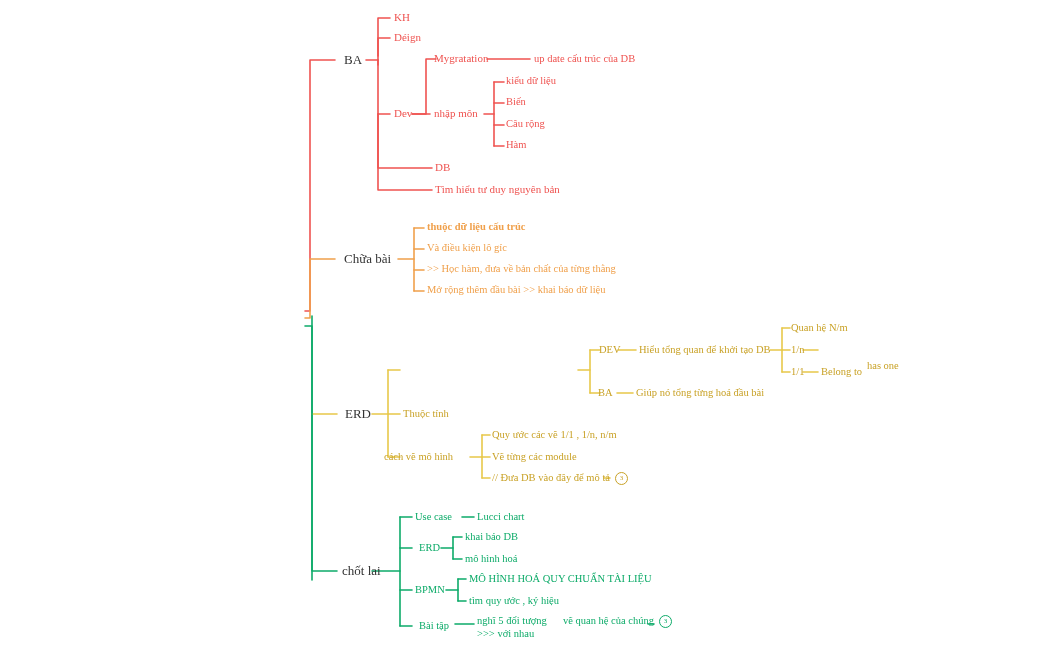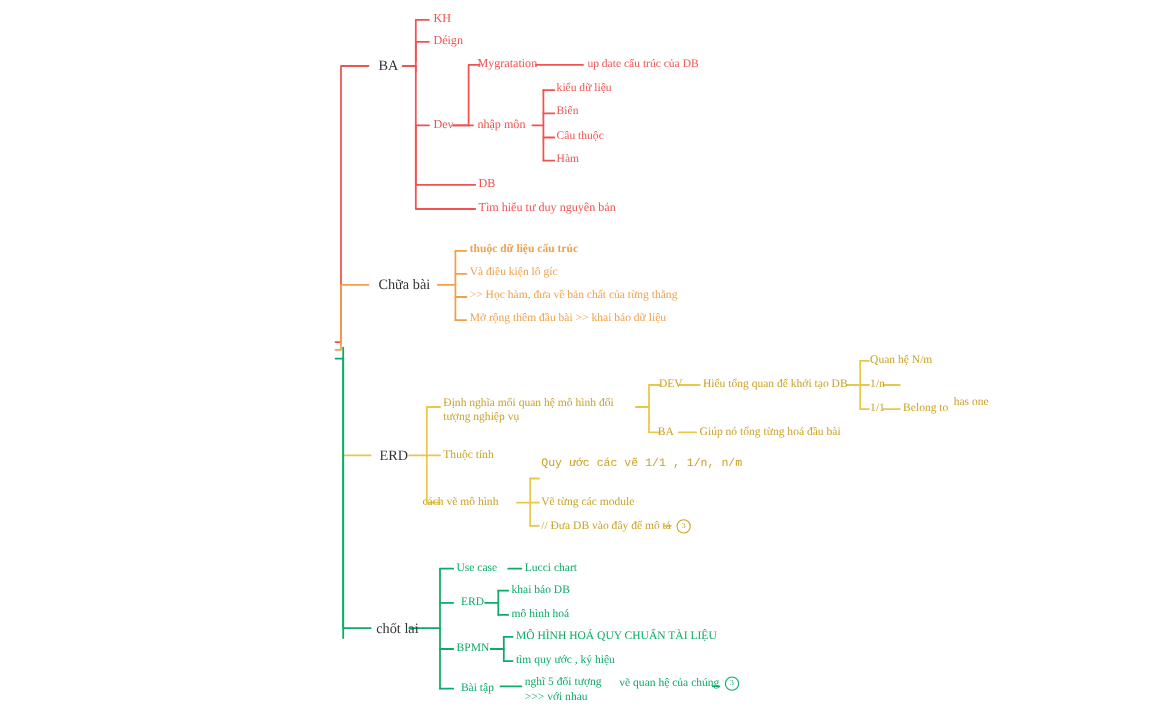--- a/index.html
+++ b/index.html
@@ -188,54 +188,53 @@
   <div class="node lvl2 c-red" style="left:394px; top:31px;">Déign</div>
 
   <div class="node lvl2 c-red" style="left:434px; top:52px;">Mygratation</div>
   <div class="node lvl3 c-red" style="left:534px; top:53px;">up date cấu trúc của DB</div>
 
   <div class="node lvl2 c-red" style="left:394px; top:107px;">Dev</div>
   <div class="node lvl2 c-red" style="left:434px; top:107px;">nhập môn</div>
 
   <div class="node lvl3 c-red" style="left:506px; top:75px;">kiểu dữ liệu</div>
   <div class="node lvl3 c-red" style="left:506px; top:96px;">Biến</div>
-  <div class="node lvl3 c-red" style="left:506px; top:118px;">Câu thuộc</div>
+  <div class="node lvl3 c-red" style="left:506px; top:118px;">Câu rộng</div>
   <div class="node lvl3 c-red" style="left:506px; top:139px;">Hàm</div>
 
   <div class="node lvl2 c-red" style="left:435px; top:161px;">DB</div>
   <div class="node lvl2 c-red" style="left:435px; top:183px;">Tìm hiểu tư duy nguyên bản</div>
 
   <div class="node lvl1 c-dark" style="left:344px; top:251px;">Chữa bài</div>
 
   <div class="node lvl3 c-orange" style="left:427px; top:221px;font-weight:bold;">thuộc dữ liệu cấu trúc</div>
   <div class="node lvl3 c-orange" style="left:427px; top:242px;">Và điều kiện lô gíc</div>
   <div class="node lvl3 c-orange" style="left:427px; top:263px;">&gt;&gt; Học hàm, đưa về bản chất của từng thằng</div>
   <div class="node lvl3 c-orange" style="left:427px; top:284px;">Mở rộng thêm đầu bài &gt;&gt; khai báo dữ liệu</div>
 
   <div class="node lvl1 c-dark" style="left:345px; top:406px;">ERD</div>
 
-  <div class="node lvl3 c-yellow wrap" style="left:403px; top:361px; width:178px;">Định nghĩa mối quan hệ mô hình đối tượng nghiệp vụ</div>
 
   <div class="node lvl3 c-yellow" style="left:599px; top:344px;">DEV</div>
   <div class="node lvl3 c-yellow" style="left:639px; top:344px;">Hiểu tổng quan để khởi tạo DB</div>
 
   <div class="node lvl3 c-yellow" style="left:791px; top:322px;">Quan hệ N/m</div>
   <div class="node lvl3 c-yellow" style="left:791px; top:344px;">1/n</div>
   <div class="node lvl3 c-yellow" style="left:821px; top:360px;padding-left:46px;">has one</div>
   <div class="node lvl3 c-yellow" style="left:791px; top:366px;">1/1</div>
   <div class="node lvl3 c-yellow" style="left:821px; top:366px;">Belong to</div>
 
   <div class="node lvl3 c-yellow" style="left:598px; top:387px;">BA</div>
   <div class="node lvl3 c-yellow" style="left:636px; top:387px;">Giúp nó tổng từng hoá đầu bài</div>
 
   <div class="node lvl3 c-yellow" style="left:403px; top:408px;">Thuộc tính</div>
 
   <div class="node lvl3 c-yellow" style="left:384px; top:451px;">cách vẽ mô hình</div>
 
-  <div class="node lvl3 c-yellow" style="left:492px; top:416px;font-family:Liberation Mono, monospace;">Quy ước các vẽ 1/1 , 1/n, n/m</div>
+  <div class="node lvl3 c-yellow" style="left:492px; top:429px;">Quy ước các vẽ 1/1 , 1/n, n/m</div>
   <div class="node lvl3 c-yellow" style="left:492px; top:451px;">Vẽ từng các module</div>
   <div class="node lvl3 c-yellow" style="left:492px; top:472px;">
     <span>// Đưa DB vào đây để mô tả</span><span class="badge">3</span>
   </div>
 
   <div class="node lvl1 c-dark" style="left:342px; top:563px;">chốt lai</div>
 
   <div class="node lvl3 c-green" style="left:415px; top:511px;">Use case</div>
   <div class="node lvl3 c-green" style="left:477px; top:511px;">Lucci chart</div>
 

